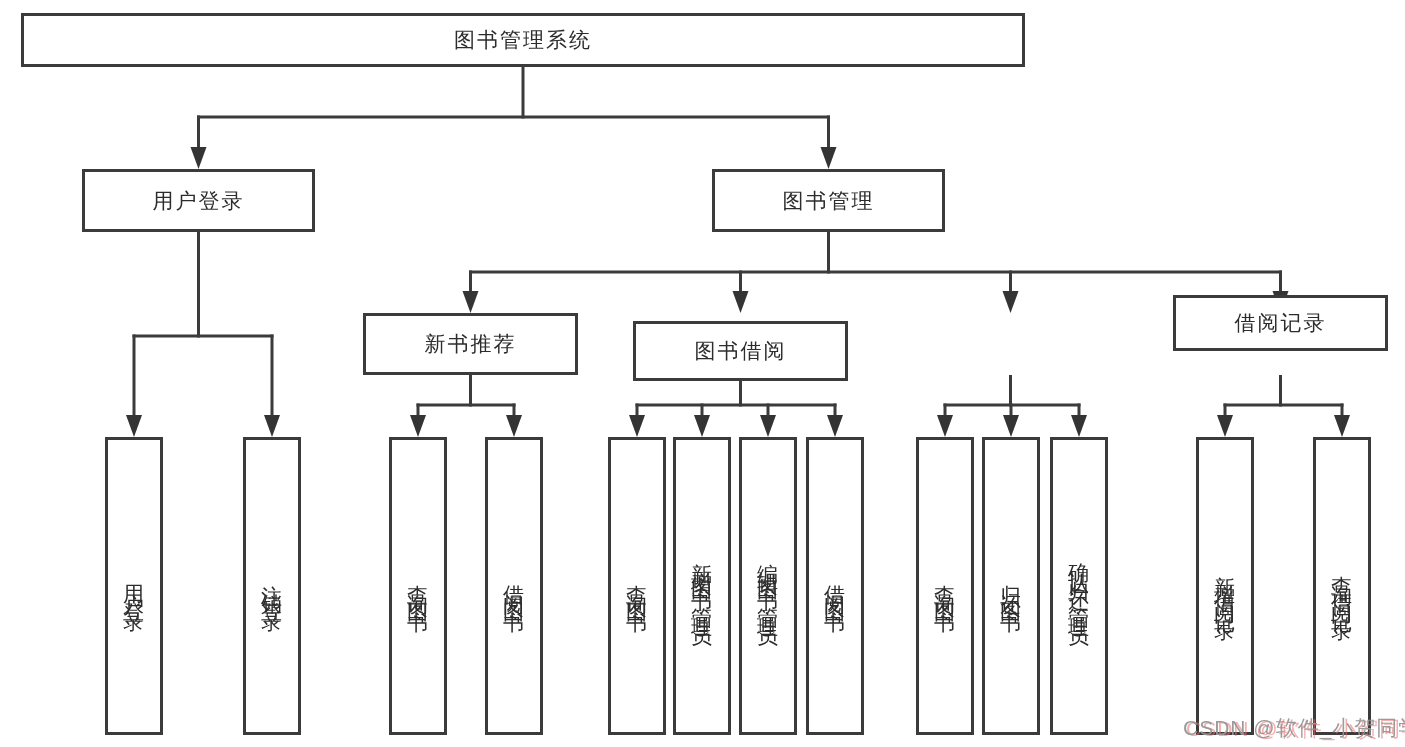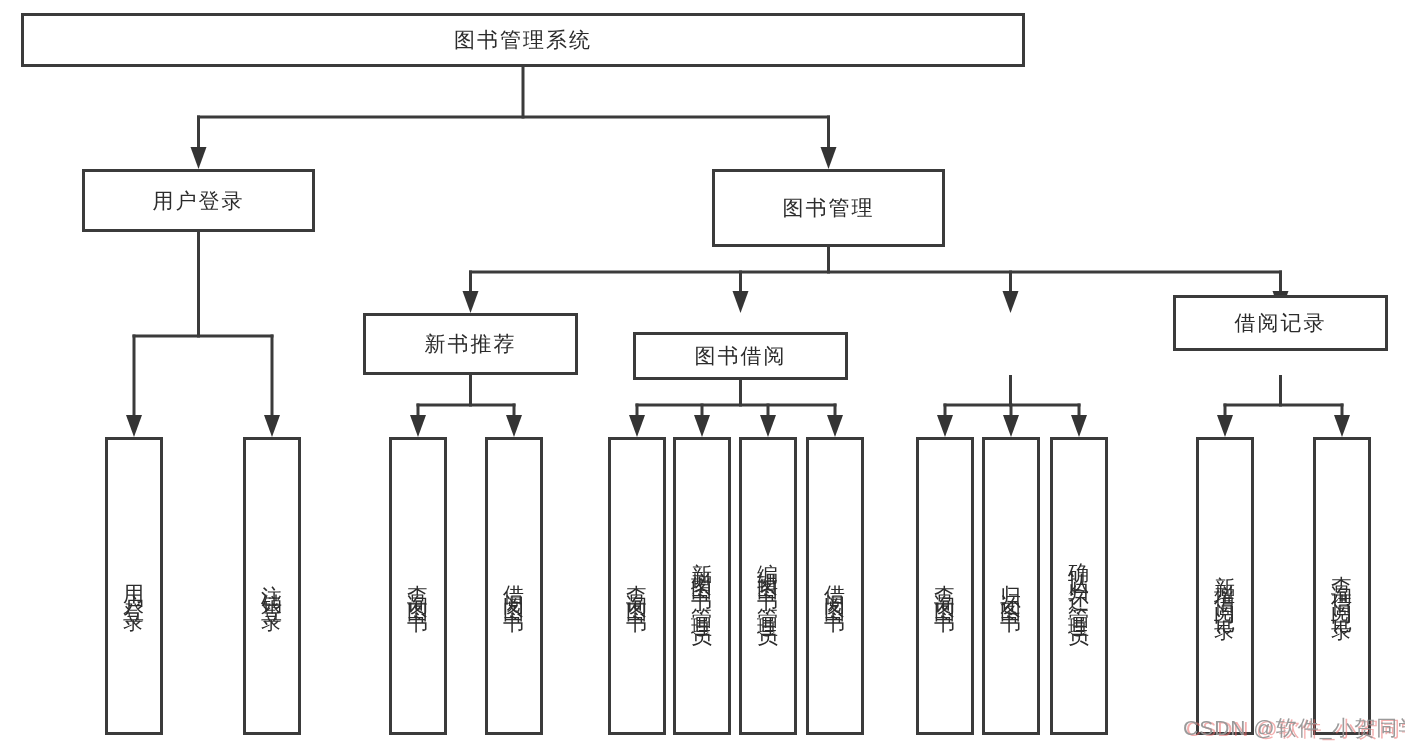--- a/index.html
+++ b/index.html
@@ -129,28 +129,28 @@
     </g>
   </svg>
 
   <div class="node" style="left:21px;top:13px;width:1004px;height:54px">
     <span>图书管理系统</span>
   </div>
 
   <div class="node" style="left:82px;top:169px;width:233px;height:63px">
     <span>用户登录</span>
   </div>
-  <div class="node" style="left:712px;top:169px;width:233px;height:78px">
+  <div class="node" style="left:712px;top:169px;width:233px;height:63px">
     <span>图书管理</span>
   </div>
 
   <div class="node" style="left:363px;top:313px;width:215px;height:62px">
     <span>新书推荐</span>
   </div>
-  <div class="node" style="left:633px;top:332px;width:215px;height:48px">
+  <div class="node" style="left:633px;top:321px;width:215px;height:60px">
     <span>图书借阅</span>
   </div>
   <div class="node" style="left:1173px;top:295px;width:215px;height:56px">
     <span>借阅记录</span>
   </div>
 
   <div class="node v" style="left:105px;top:437px;width:58px;height:298px">
     <span>用户登录</span>
   </div>
   <div class="node v" style="left:243px;top:437px;width:58px;height:298px">

